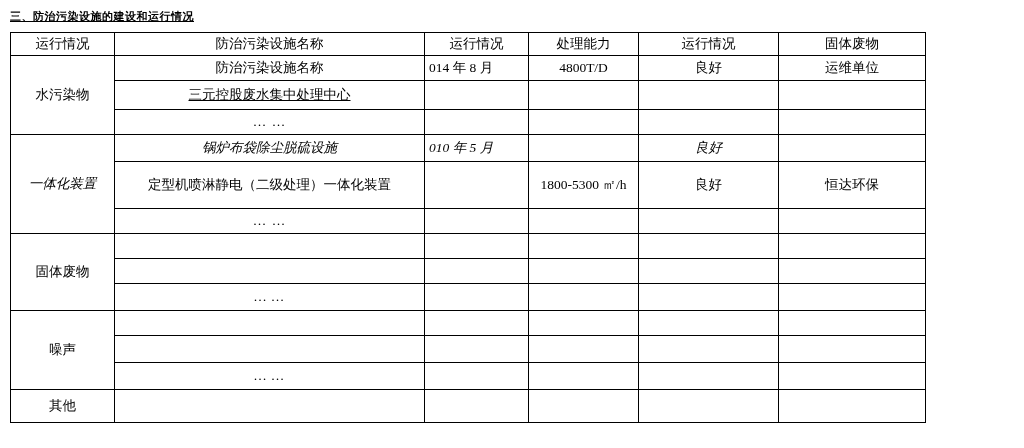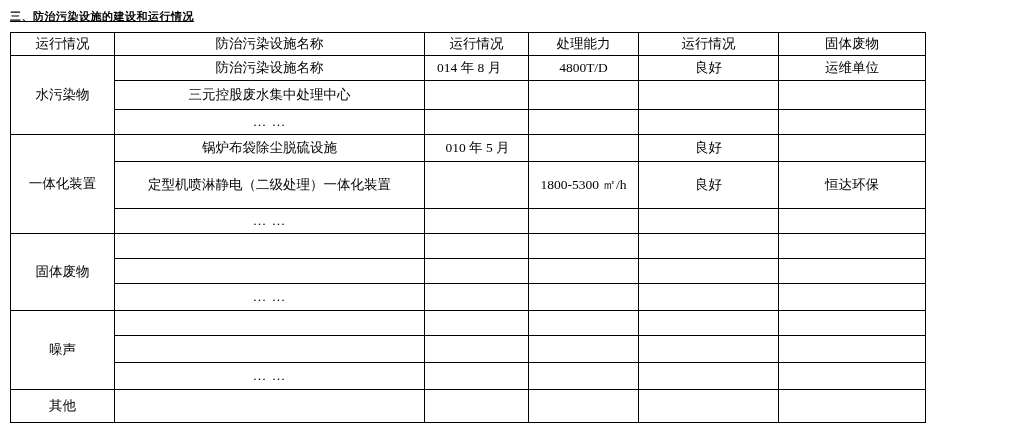--- a/index.html
+++ b/index.html
@@ -52,22 +52,22 @@
     height: 20px;
   }
   .col-cat   { width: 104px; }
   .col-name  { width: 310px; }
   .col-date  { width: 104px; }
   .col-cap   { width: 110px; }
   .col-run   { width: 140px; }
   .col-unit  { width: 147px; }
 
   .row-h22 td { height: 22px; }
-  .row-h24 td { height: 24px; }
-  .row-h26 td { height: 26px; }
+  .row-h24 td { height: 24px; font-style: italic; }
+  .row-h26 td { height: 26px; text-decoration: underline; }
   .row-h30 td { height: 30px; }
   .row-h44 td { height: 44px; margin-left: 35px; }
 
   .cat-cell {
     font-size: 14px;
   }
   .wrap-cell {
     white-space: normal;
     word-break: break-all;
     line-height: 17px;
@@ -107,21 +107,21 @@
         <td>处理能力</td>
         <td>运行情况</td>
         <td>固体废物</td>
       </tr>
     </thead>
     <tbody>
 
       <tr class="row-h22">
         <td class="cat-cell" rowspan="3">水污染物</td>
         <td>防治污染设施名称</td>
-        <td style="text-align:left;padding-left:12px;">014 年 8 月</td>
+        <td style="text-align:left;padding-left:4px;">014 年 8 月</td>
         <td>4800T/D</td>
         <td>良好</td>
         <td>运维单位</td>
       </tr>
       <tr class="row-h26">
         <td>三元控股废水集中处理中心</td>
         <td></td>
         <td></td>
         <td></td>
         <td></td>
@@ -130,21 +130,21 @@
         <td class="dots">… …</td>
         <td></td>
         <td></td>
         <td></td>
         <td></td>
       </tr>
 
       <tr class="row-h24">
         <td class="cat-cell" rowspan="3">一体化装置</td>
         <td>锅炉布袋除尘脱硫设施</td>
-        <td style="text-align:center;padding-left:4px;">010 年 5 月</td>
+        <td style="text-align:left;padding-left:4px;">010 年 5 月</td>
         <td></td>
         <td>良好</td>
         <td></td>
       </tr>
       <tr class="row-h44">
         <td class="wrap-cell">定型机喷淋静电（二级处理）一体化装置</td>
         <td></td>
         <td class="cap-wrap">1800-5300 ㎡/h</td>
         <td>良好</td>
         <td>恒达环保</td>

